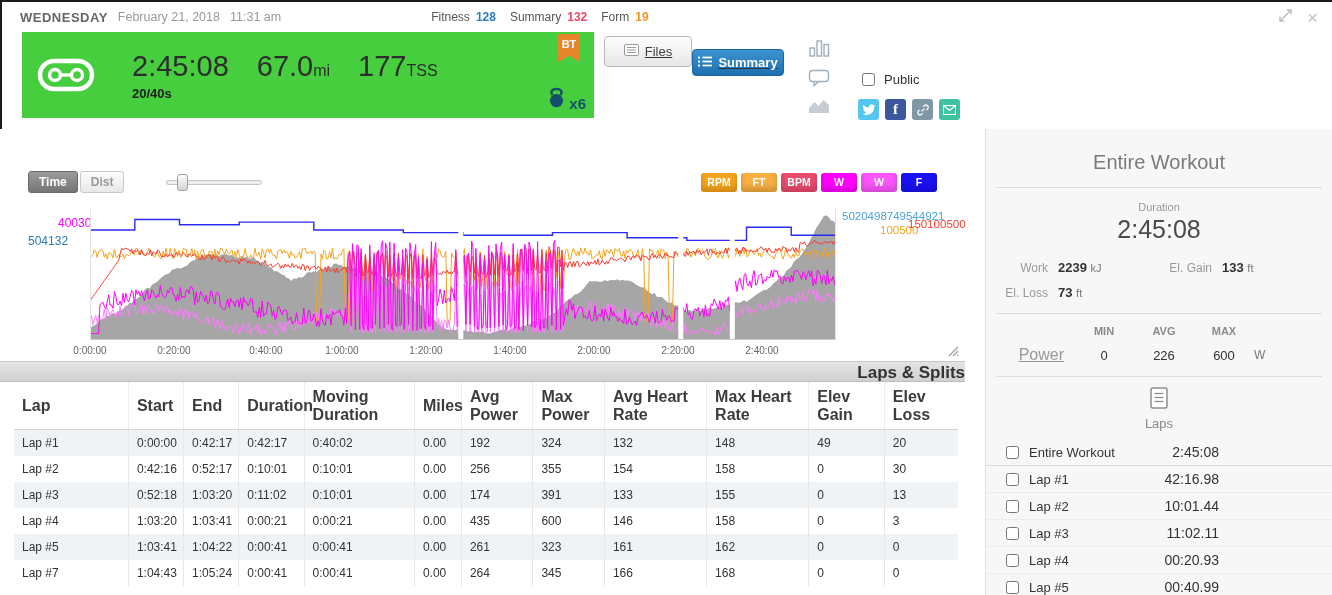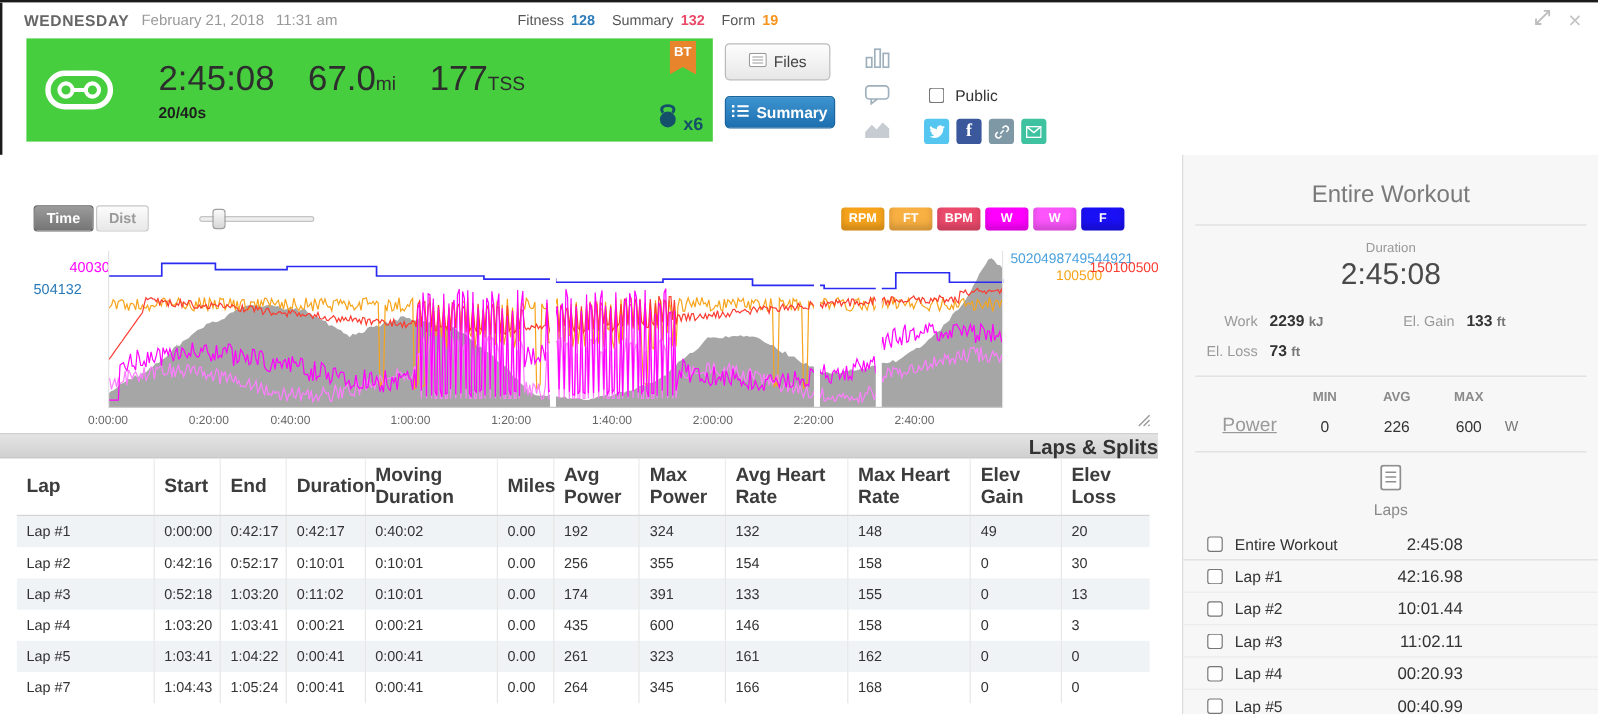--- a/index.html
+++ b/index.html
@@ -38,21 +38,21 @@
   .banner-sub { font-size:13px; font-weight:bold; color:#1e1e1e; margin-top:3px; }
   .banner-badges { position:absolute; right:6px; top:0; bottom:0; width:62px; }
   .bt-badge {
     position:absolute; top:2px; right:8px; width:22px; height:28px; background:#e8852c;
     color:#fff; font-size:11px; font-weight:bold; text-align:center; padding-top:4px;
     clip-path:polygon(0 0,100% 0,100% 100%,50% 78%,0 100%);
   }
   .kb-row { position:absolute; bottom:6px; right:2px; display:flex; align-items:flex-end; gap:3px; }
   .kb-count { font-size:15px; font-weight:bold; color:#15506a; }
 
-  .btn-col { margin-left:10px; margin-top:4px; display:flex; flex-direction:column; }
+  .btn-col { margin-left:10px; margin-top:4px; display:flex; flex-direction:row;text-decoration:underline; }
   .files-btn {
     width:88px; height:31px; border:1px solid #b9b9b9; border-radius:4px;
     background:linear-gradient(#fdfdfd,#e7e7e7); color:#444; font-size:13px;
     display:flex; align-items:center; justify-content:center; gap:6px; cursor:pointer;
   }
   .summary-btn {
     width:92px; height:27px; margin-top:13px; border:1px solid #1a65a0; border-radius:4px;
     background:linear-gradient(#3d94cf,#1d6fb0); color:#fff; font-size:13px; font-weight:bold;
     display:flex; align-items:center; justify-content:center; gap:6px; cursor:pointer;
   }
@@ -105,21 +105,21 @@
   table.laps th:last-child, table.laps td:last-child { border-right:none; }
 
   
   .sb-title { font-size:20px; color:#7a7a7a; text-align:center; margin:22px 0 13px; font-weight:normal; }
   .sb-hr { border:none; border-top:1px solid #ddd; margin:0 10px; }
   .sb-dur-label { text-align:center; font-size:11px; color:#999; margin-top:13px; }
   .sb-dur-value { text-align:center; font-size:25px; color:#4a4a4a; margin-top:2px; }
   .stats { display:grid; grid-template-columns:58px 102px 62px auto; row-gap:10px; margin:16px 14px 13px; align-items:baseline; }
   .stat-label { font-size:12px; color:#999; text-align:right; padding-right:10px; }
   .stat-value { font-size:13px; color:#333; font-weight:bold; }
-  .stat-unit { font-weight:bold; font-size:11px; color:#777; }
+  .stat-unit { font-weight:normal; font-size:11px; color:#777; }
   .mm-grid { display:grid; grid-template-columns:74px 60px 60px 60px 36px; margin:11px 14px 12px; row-gap:9px; align-items:center; }
   .mm-h { font-size:11px; color:#8a8a8a; font-weight:bold; text-align:center; }
   .mm-label { font-size:16px; color:#999; text-align:right; padding-right:10px;text-decoration:underline; }
   .mm-val { font-size:13px; color:#333; text-align:center; }
   .mm-unit { font-size:12px; color:#777; }
   .laps-head { text-align:center; margin-top:10px; }
   .laps-word { font-size:13px; color:#8a8a8a; margin-top:3px; }
   .sb-laps { margin-top:8px; }
   .sb-lap-row { display:flex; align-items:center; height:27px; padding:0 14px 0 20px; border-bottom:1px solid #ececec; }
   .sb-lap-row input { margin:0 10px 0 0; }
@@ -330,21 +330,21 @@
           </div>
         <div class="axis-col ax-rred">
             <span>150</span>
             <span>100</span>
             <span>50</span>
             <span>0</span>
           </div>
         <div class="x-axis" id="x-axis">
             <span class="xtick" style="left: 0px;">0:00:00</span>
             <span class="xtick" style="left: 84px;">0:20:00</span>
-            <span class="xtick" style="left: 152px;">0:40:00</span>
+            <span class="xtick" style="left: 176px;">0:40:00</span>
             <span class="xtick" style="left: 252px;">1:00:00</span>
             <span class="xtick" style="left: 336px;">1:20:00</span>
             <span class="xtick" style="left: 420px;">1:40:00</span>
             <span class="xtick" style="left: 504px;">2:00:00</span>
             <span class="xtick" style="left: 588px;">2:20:00</span>
             <span class="xtick" style="left: 672px;">2:40:00</span>
           </div>
         <span class="resize-handle">
           <svg width="11" height="11">
               <path d="M10 1L1 10M10 5L5 10M10 9L9 10" stroke="#9a9a9a" stroke-width="1.2"></path>

